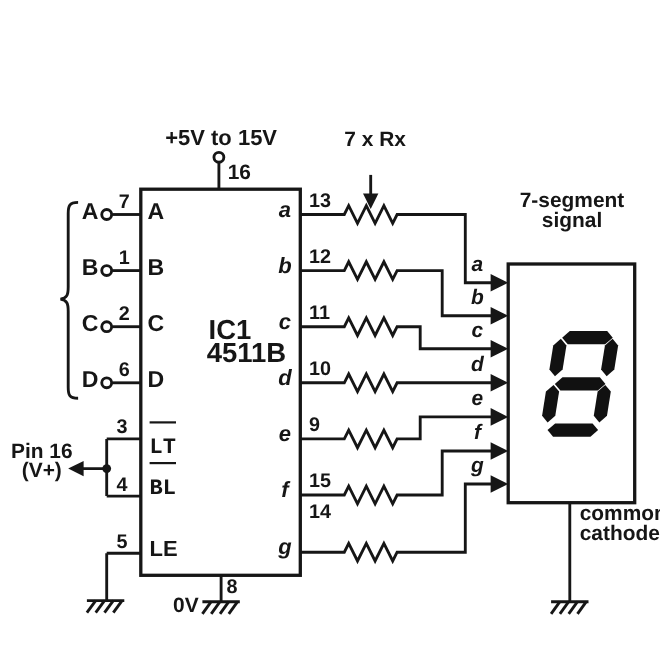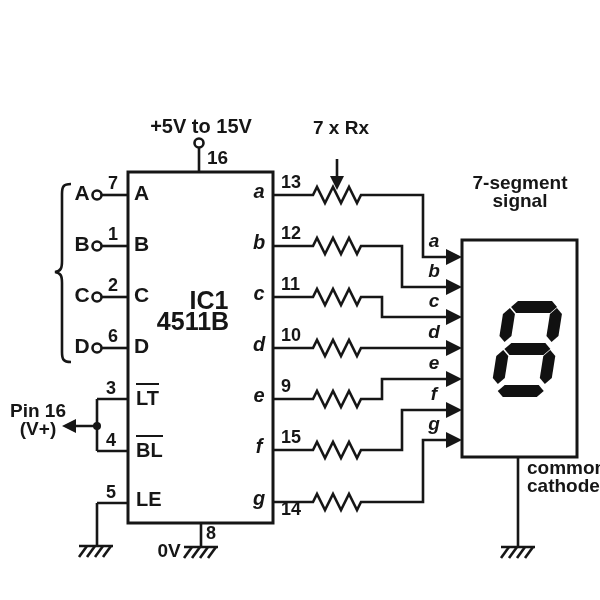--- a/index.html
+++ b/index.html
@@ -3,21 +3,21 @@
 <meta charset="utf-8">
 <style>
   html,body{margin:0;padding:0;background:#fff;}
   #stage{position:relative;width:600px;height:600px;background:#ffffff;overflow:hidden;
          font-family:"Liberation Sans",sans-serif;color:#161616;margin-top:40px;}
   #wires{position:absolute;left:0;top:0;}
   .t{position:absolute;font-weight:bold;white-space:nowrap;color:#161616;line-height:1.08;}
   .c{transform:translateX(-50%);text-align:center;}
   .it{font-style:italic;} .s18{font-size:18px;} .s19{font-size:19px;}
   .s20{font-size:20px;} .s21{font-size:21px;} .s25{font-size:25px;}
-  .ovl{display:inline-block;border-top:2.5px solid #161616;padding-top:3px;line-height:1;}
+  .ovl{display:inline-block;border-top:2.5px solid #161616;padding-top:13px;line-height:1;font-family:Liberation Mono, monospace;}
 </style>
 </head>
 <body>
 
 <div id="stage">
 
   <svg id="wires" width="600" height="600" viewBox="0 0 600 600">
     <defs>
       <g id="gnd" stroke="#161616" stroke-width="2.6" fill="none">
         <path d="M-17,0 H17"></path>
@@ -132,41 +132,41 @@
 
   <div class="t s21" style="left:134px;top:142px;">A</div>
   <div class="t s21" style="left:134px;top:193px;">B</div>
   <div class="t s21" style="left:134px;top:244px;">C</div>
   <div class="t s21" style="left:134px;top:295px;">D</div>
 
   <div class="t s18 c" style="left:111px;top:339px;">3</div>
   <div class="t s18 c" style="left:111px;top:391px;">4</div>
   <div class="t s18 c" style="left:111px;top:443px;">5</div>
   <div class="t s20" style="left:136px;top:343px;"><span class="ovl">LT</span></div>
-  <div class="t s20" style="left:136px;top:395px;"><span class="ovl">BL</span></div>
+  <div class="t s20" style="left:136px;top:380px;"><span class="ovl">BL</span></div>
   <div class="t s20" style="left:136px;top:449px;">LE</div>
 
   <div class="t s25 c" style="left:209px;top:247px;">IC1</div>
-  <div class="t s25 c" style="left:193px;top:268px;text-align:center;">4511B</div>
+  <div class="t s25 c" style="left:224px;top:268px;text-align:center;">4511B</div>
 
   <div class="t s20 it c" style="left:259px;top:141px;">a</div>
   <div class="t s20 it c" style="left:259px;top:192px;">b</div>
   <div class="t s20 it c" style="left:259px;top:243px;">c</div>
   <div class="t s20 it c" style="left:259px;top:294px;">d</div>
   <div class="t s20 it c" style="left:259px;top:345px;">e</div>
   <div class="t s20 it c" style="left:259px;top:396px;">f</div>
   <div class="t s20 it c" style="left:259px;top:448px;">g</div>
 
   <div class="t s18" style="left:281px;top:133px;">13</div>
   <div class="t s18" style="left:281px;top:184px;">12</div>
   <div class="t s18" style="left:281px;top:235px;">11</div>
   <div class="t s18" style="left:281px;top:286px;">10</div>
   <div class="t s18" style="left:281px;top:337px;">9</div>
   <div class="t s18" style="left:281px;top:388px;text-align:center;">15</div>
-  <div class="t s18" style="left:281px;top:460px;">14</div>
+  <div class="t s18" style="left:281px;top:416px;">14</div>
 
   <div class="t s19 it c" style="left:434px;top:191px;">a</div>
   <div class="t s19 it c" style="left:434px;top:221px;">b</div>
   <div class="t s19 it c" style="left:434px;top:251px;">c</div>
   <div class="t s19 it c" style="left:434px;top:282px;">d</div>
   <div class="t s19 it c" style="left:434px;top:313px;">e</div>
   <div class="t s19 it c" style="left:434px;top:344px;">f</div>
   <div class="t s19 it c" style="left:434px;top:374px;">g</div>
 
   <div class="t s18" style="left:206px;top:484px;">8</div>

